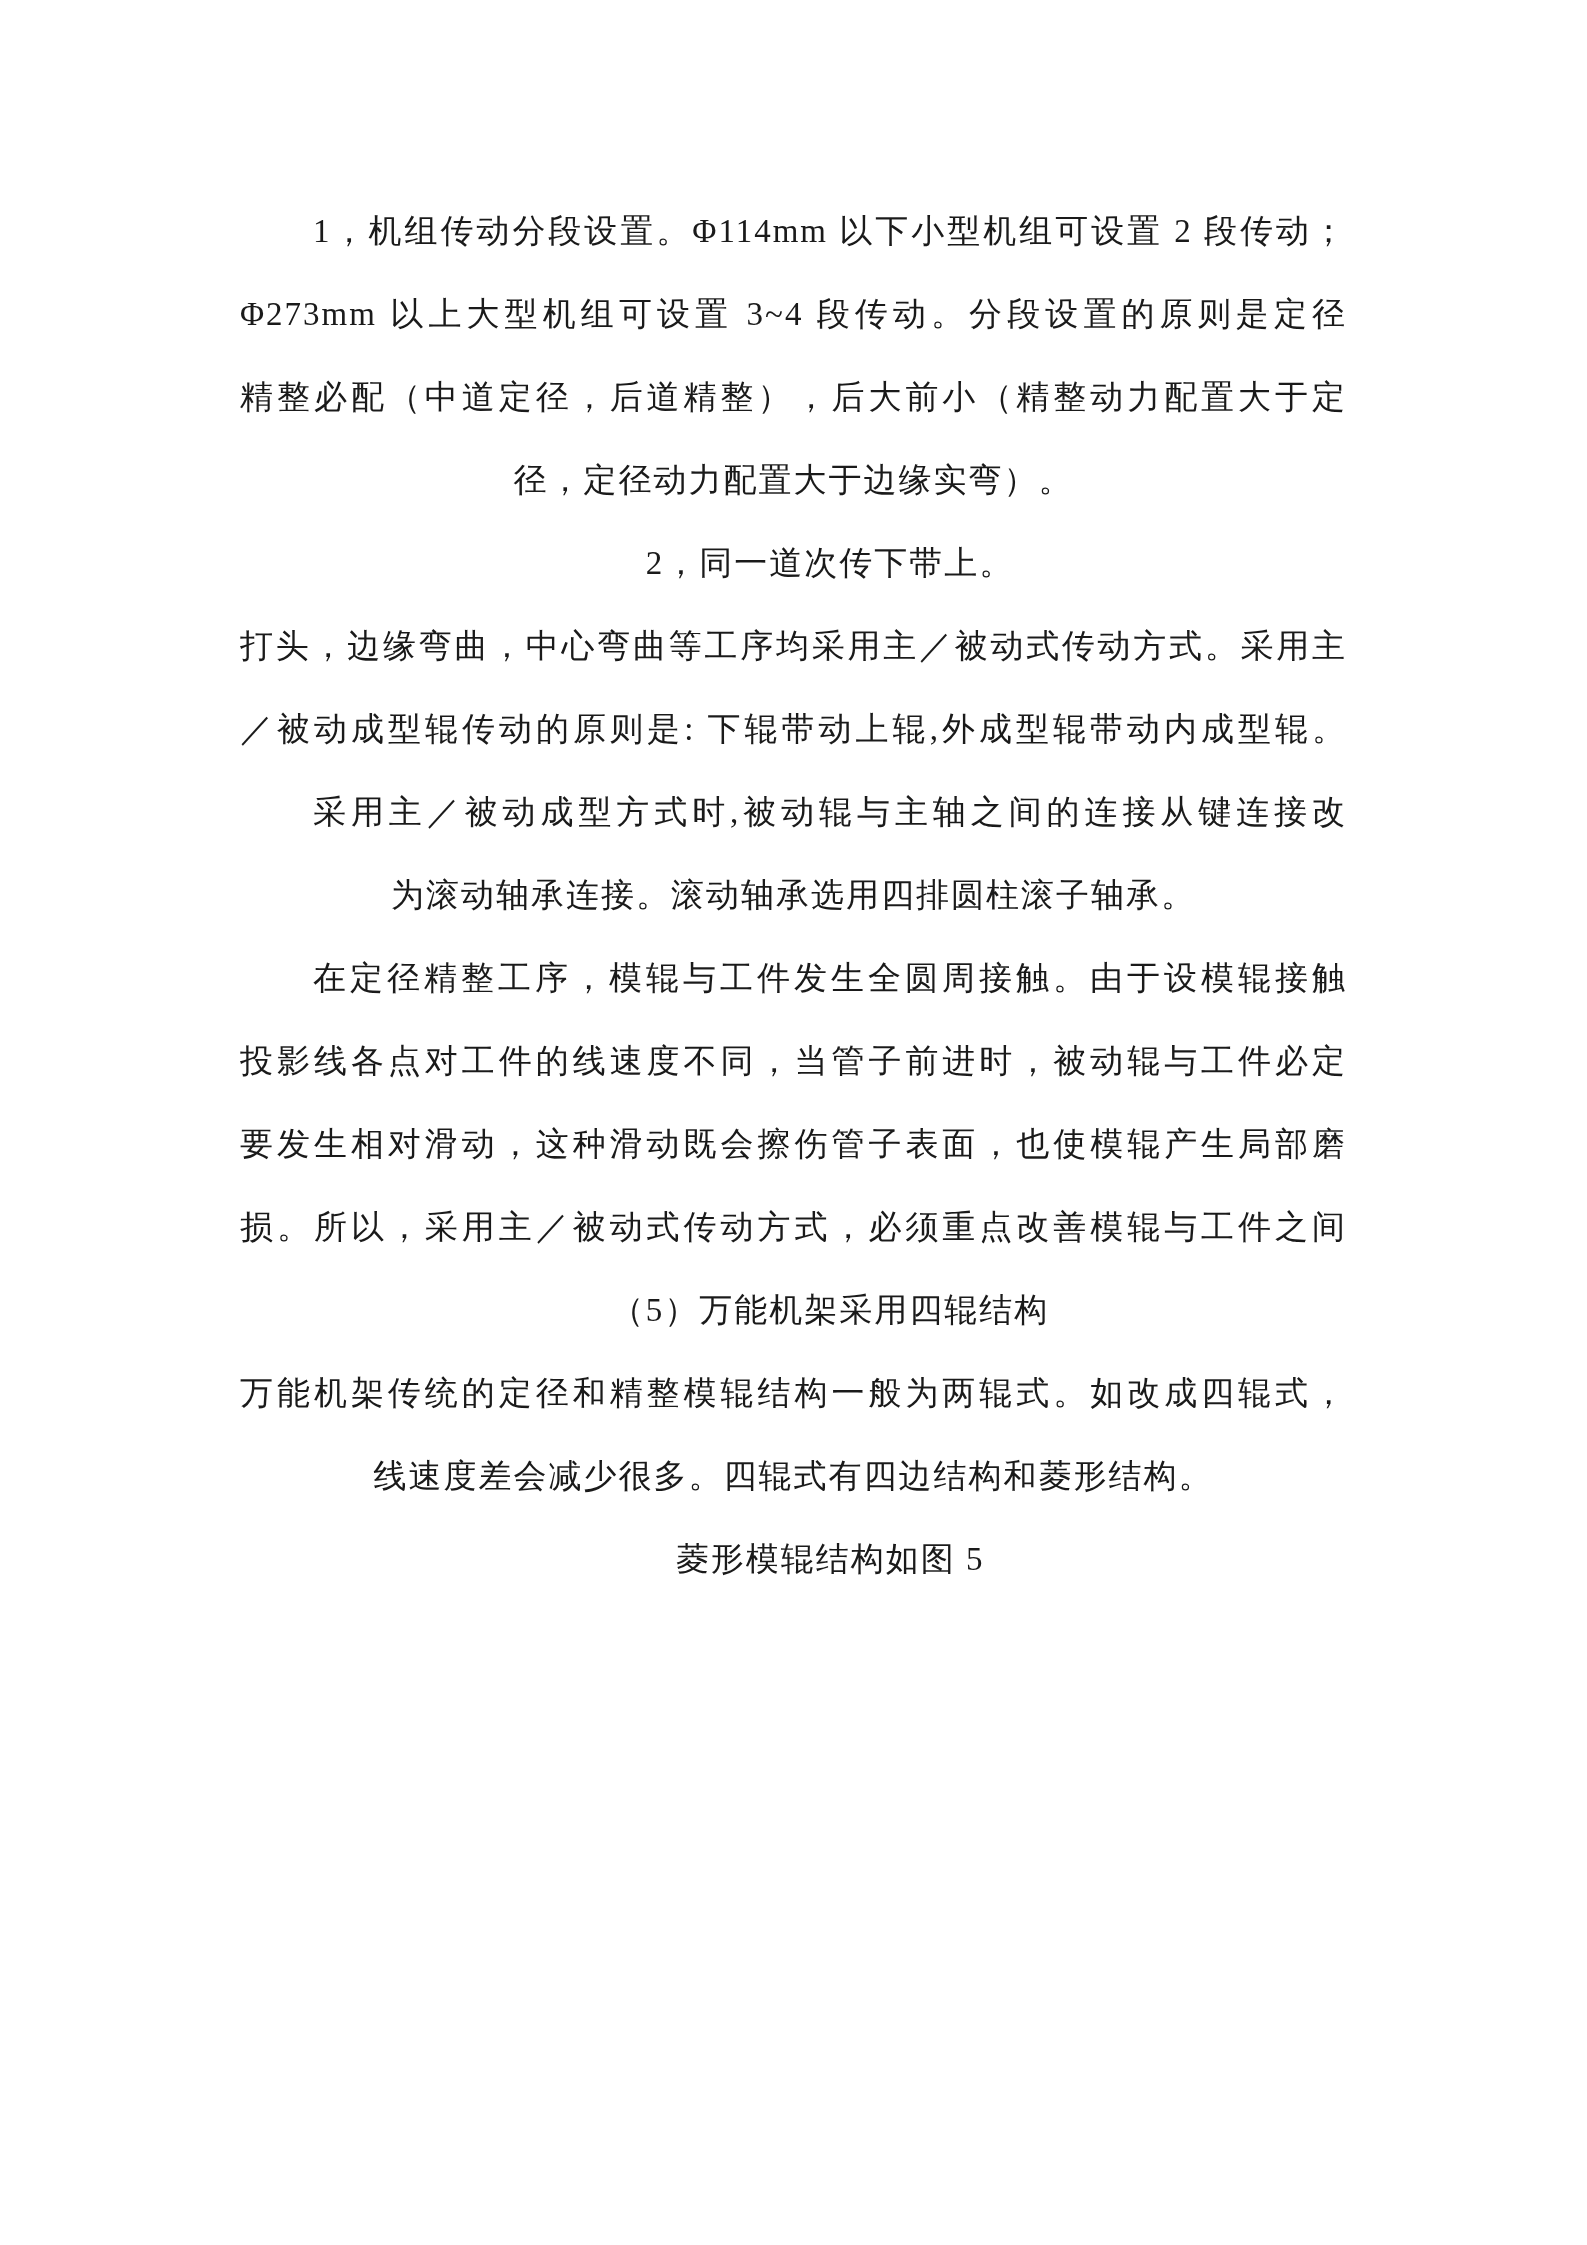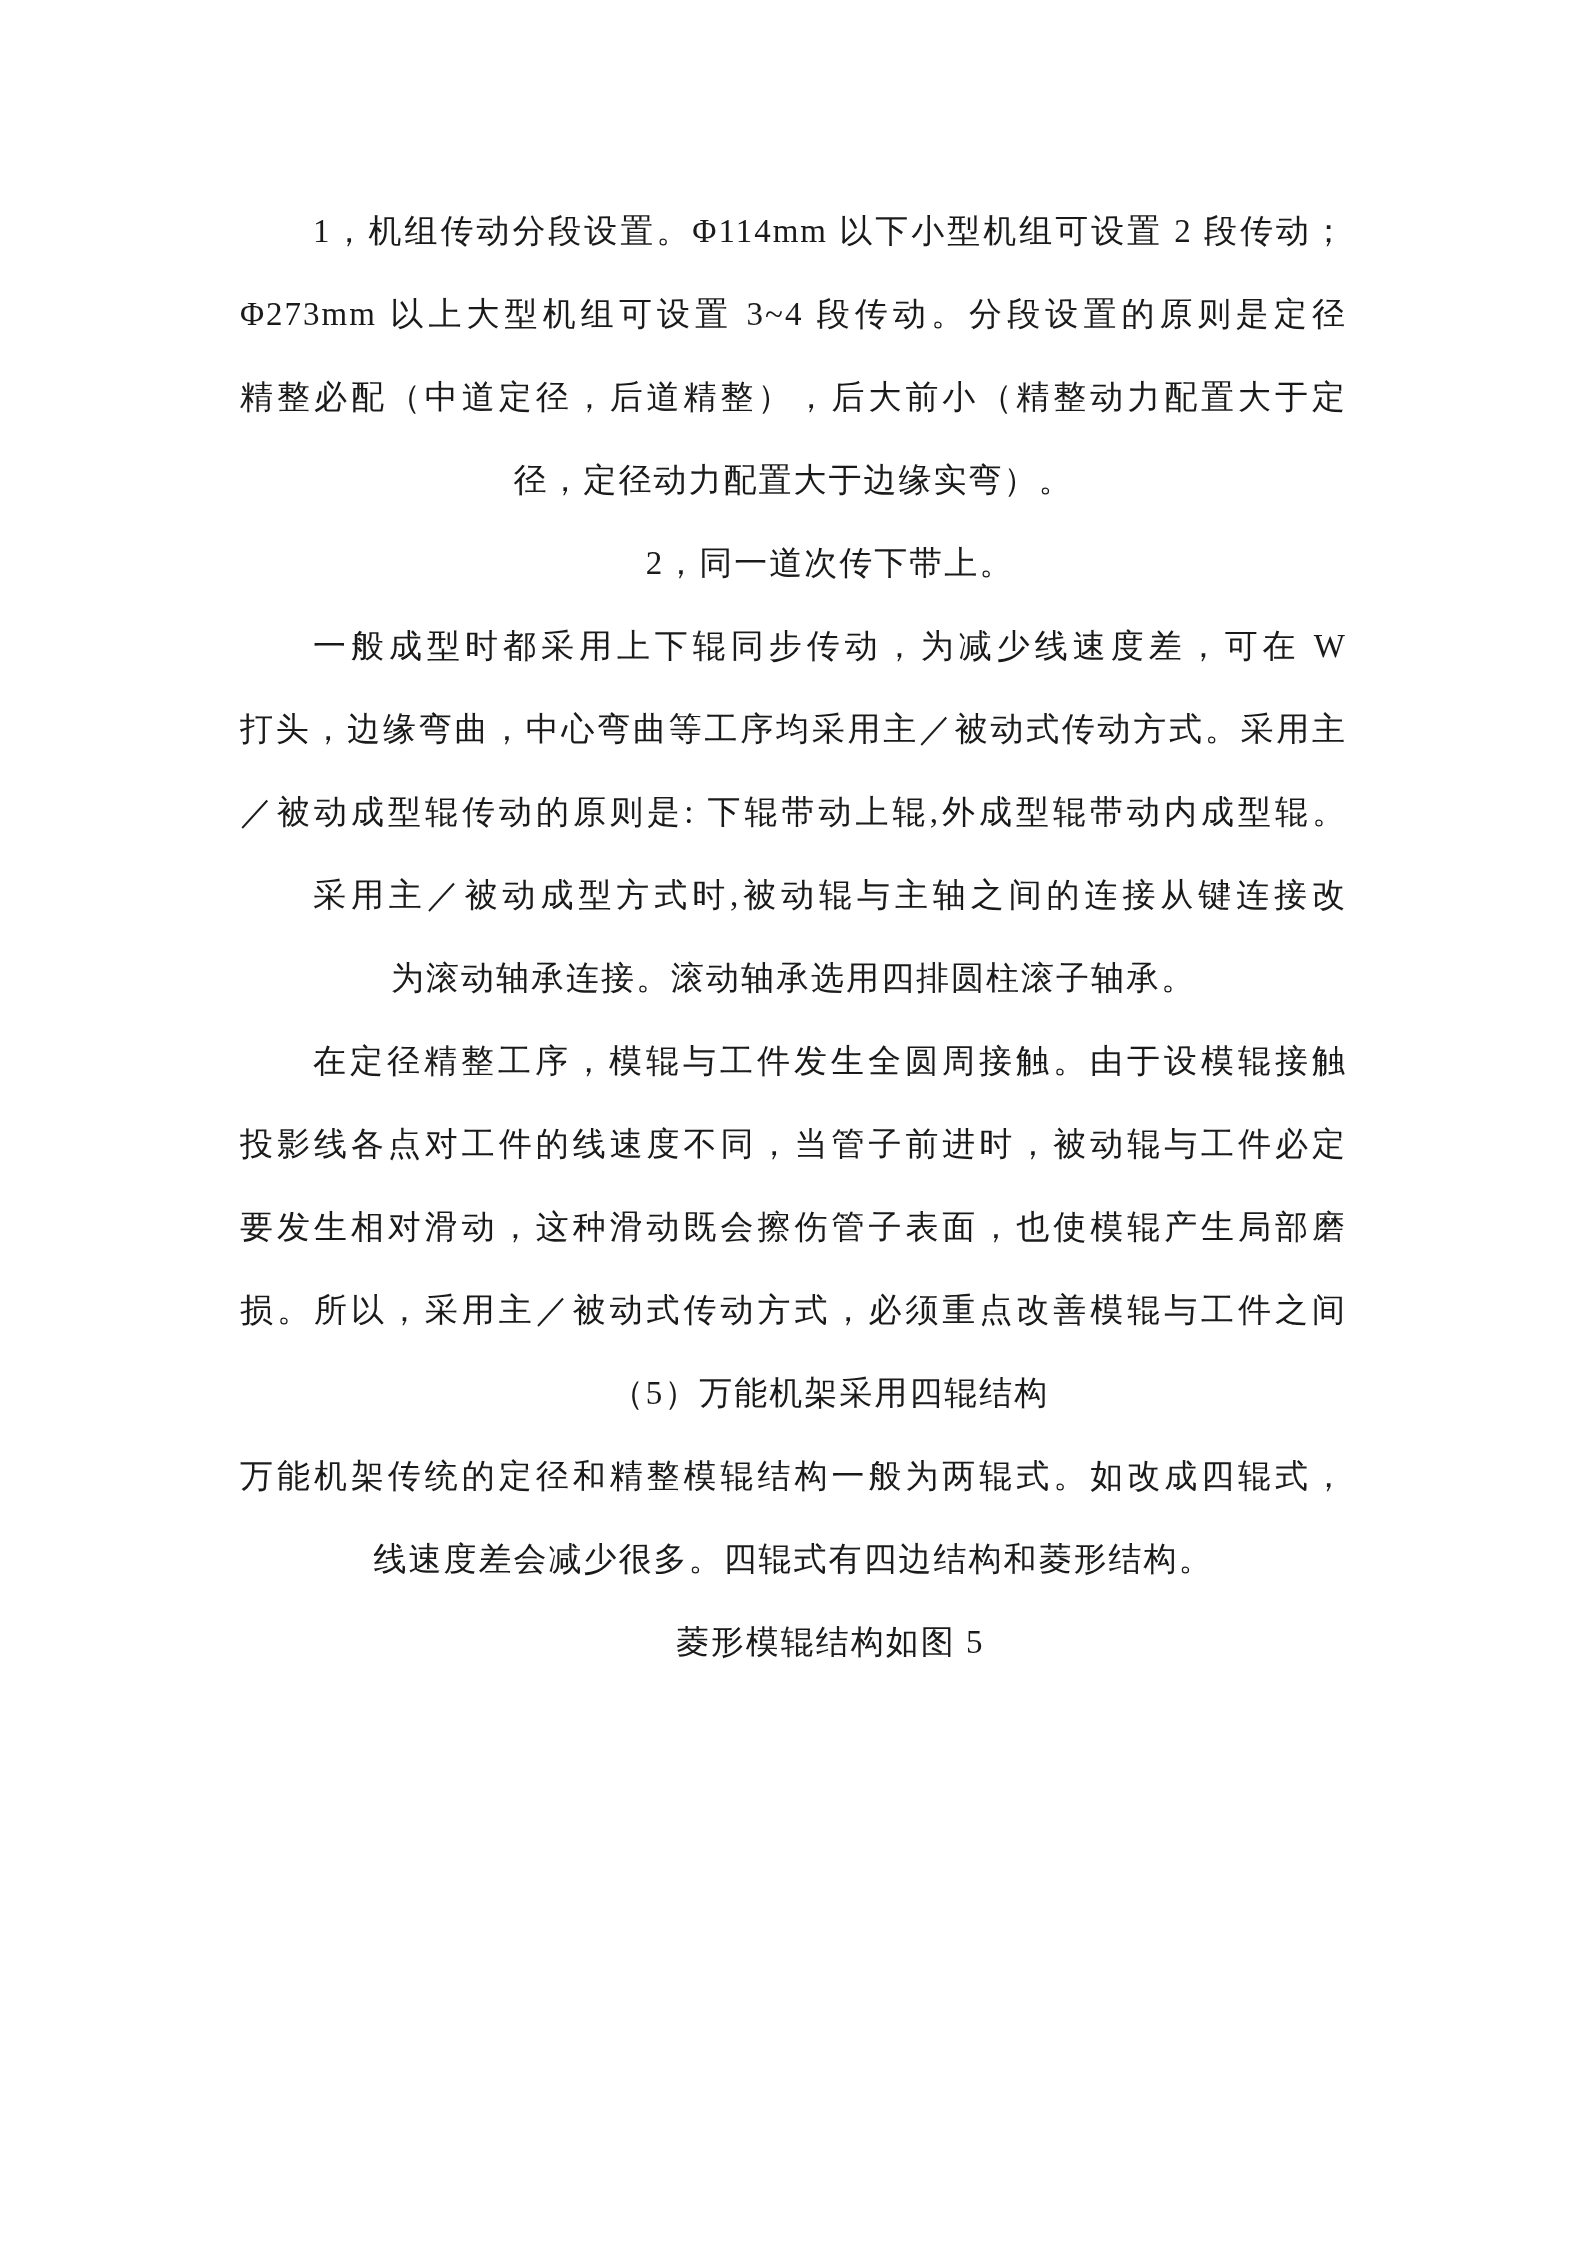--- a/index.html
+++ b/index.html
@@ -54,21 +54,20 @@
 </head>
 <body>
 
 <div class="page">
   <div class="text-block">
     <div class="line indent just">1，机组传动分段设置。Φ114mm 以下小型机组可设置 2 段传动；</div>
     <div class="line just">Φ273mm 以上大型机组可设置 3~4 段传动。分段设置的原则是定径</div>
     <div class="line just">精整必配（中道定径，后道精整），后大前小（精整动力配置大于定</div>
     <div class="line">径，定径动力配置大于边缘实弯）。</div>
     <div class="line indent">2，同一道次传下带上。</div>
-    <div class="line indent just">一般成型时都采用上下辊同步传动，为减少线速度差，可在 W</div>
     <div class="line just">打头，边缘弯曲，中心弯曲等工序均采用主／被动式传动方式。采用主</div>
     <div class="line just">／被动成型辊传动的原则是: 下辊带动上辊,外成型辊带动内成型辊。</div>
     <div class="line indent just">采用主／被动成型方式时,被动辊与主轴之间的连接从键连接改</div>
     <div class="line">为滚动轴承连接。滚动轴承选用四排圆柱滚子轴承。</div>
     <div class="line indent just">在定径精整工序，模辊与工件发生全圆周接触。由于设模辊接触</div>
     <div class="line just">投影线各点对工件的线速度不同，当管子前进时，被动辊与工件必定</div>
     <div class="line just">要发生相对滑动，这种滑动既会擦伤管子表面，也使模辊产生局部磨</div>
     <div class="line just">损。所以，采用主／被动式传动方式，必须重点改善模辊与工件之间</div>
     <div class="line indent">（5）万能机架采用四辊结构</div>
     <div class="line just">万能机架传统的定径和精整模辊结构一般为两辊式。如改成四辊式，</div>

